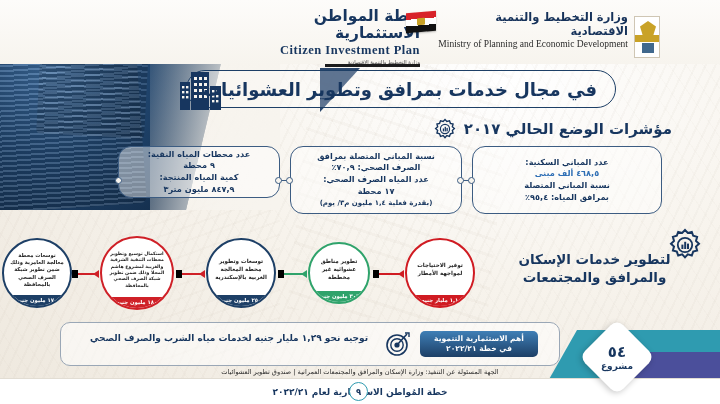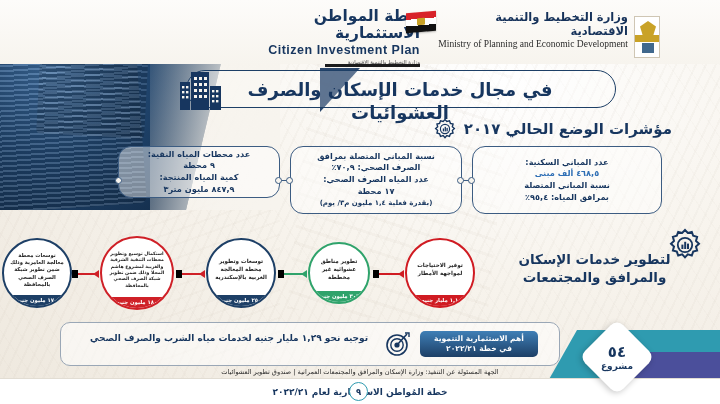--- a/index.html
+++ b/index.html
@@ -57,21 +57,21 @@
   }
   .coin-fade{
     position:absolute; left:150px; top:0; width:130px; height:210px;
     background:linear-gradient(100deg, rgba(22,50,79,0) 0%, rgba(247,244,238,.92) 62%, #f7f4ee 100%);
     z-index:2;
   }
 
   .logo-cip{ position:absolute; right:300px; top:8px; width:190px; text-align:right; z-index:7; }
   .cip-ar{ font-size:15.5px; font-weight:700; color:#17365f; letter-spacing:-.2px; line-height:1.1; }
   .cip-en{ font-size:12.5px; font-weight:700; color:#17365f; letter-spacing:.5px; line-height:1.3;
-           direction:ltr; text-align:right; font-family:Liberation Sans, sans-serif; }
+           direction:ltr; text-align:right; font-family:Liberation Serif, serif; }
   .cip-sub{ font-size:5.2px; color:#3b3b3b; margin-top:1px; }
   .cip-rule{ position:absolute; right:0; bottom:-2px; width:95px; height:3px; background:#1b1b1b; }
   .eg-flag{
     position:absolute; right:-16px; top:4px; width:30px; height:20px;
     background:linear-gradient(180deg,#d8232a 0 33%, #ffffff 33% 66%, #111111 66% 100%);
     box-shadow:0 1px 2px rgba(0,0,0,.25);
     transform:skewY(-5deg);
   }
   .eg-flag:after{ content:""; position:absolute; left:11px; top:6px; width:8px; height:7px; background:#c9a227; border-radius:1px; }
 
@@ -277,21 +277,21 @@
             <rect x="21" y="27" width="3" height="3"></rect>
             <rect x="26" y="27" width="3" height="3"></rect>
           <rect x="34" y="22" width="2.4" height="2.4"></rect>
             <rect x="38" y="22" width="2.4" height="2.4"></rect>
           <rect x="34" y="27" width="2.4" height="2.4"></rect>
             <rect x="38" y="27" width="2.4" height="2.4"></rect>
           <rect x="34" y="32" width="2.4" height="2.4"></rect>
             <rect x="38" y="32" width="2.4" height="2.4"></rect>
         </g>
       </svg>
-      <div class="title-text">في مجال خدمات الإسكان والصرف العشوائيات</div>
+      <div class="title-text">في مجال خدمات بمرافق وتطوير العشوائيات</div>
     </div>
   </div>
 
   <div class="sec1-head">
     <div class="sec1-title">مؤشرات الوضع الحالي ٢٠١٧</div>
     <svg class="gear-sm" viewBox="0 0 24 24">
       <path d="M12 1.6l2 2.2 2.9-.8 1 2.8 2.9.8-.8 2.9 2.2 2-2.2 2 .8 2.9-2.9.8-1 2.8-2.9-.8-2 2.2-2-2.2-2.9.8-1-2.8-2.9-.8.8-2.9-2.2-2 2.2-2-.8-2.9 2.9-.8 1-2.8 2.9.8z" fill="none" stroke="#17365f" stroke-width="1.5"></path>
       <circle cx="12" cy="12" r="5" fill="none" stroke="#17365f" stroke-width="1.3"></circle>
       <rect x="9.6" y="11.4" width="1.4" height="3.2" fill="#17365f"></rect>
       <rect x="11.6" y="9.6" width="1.4" height="5" fill="#17365f"></rect>

